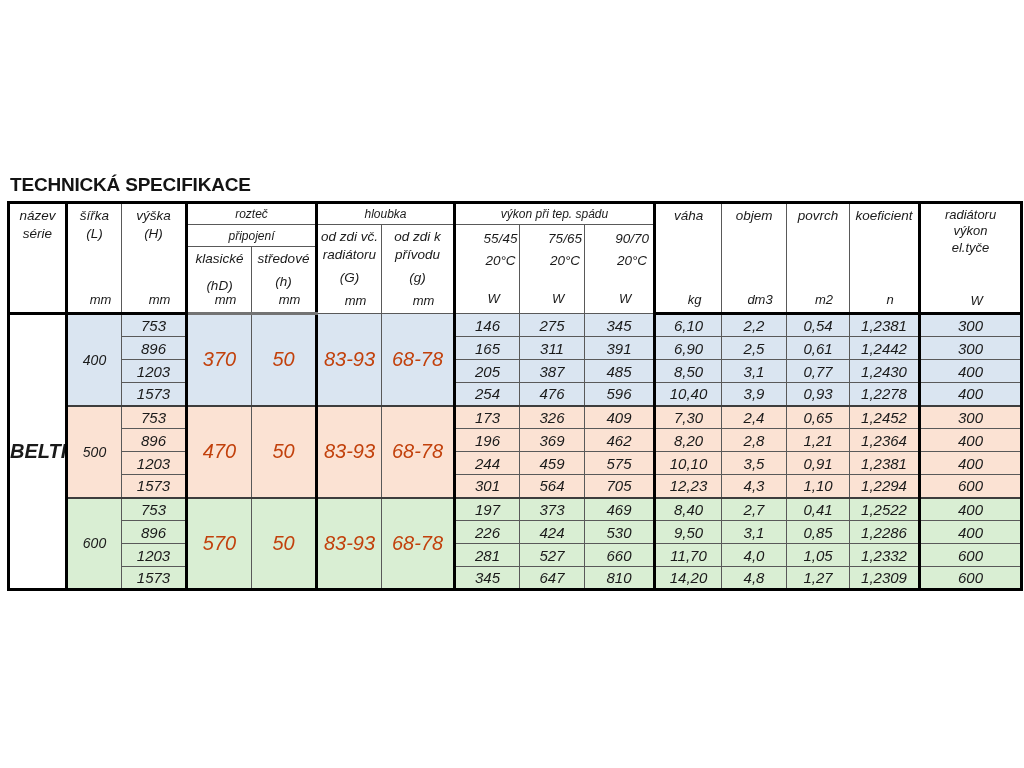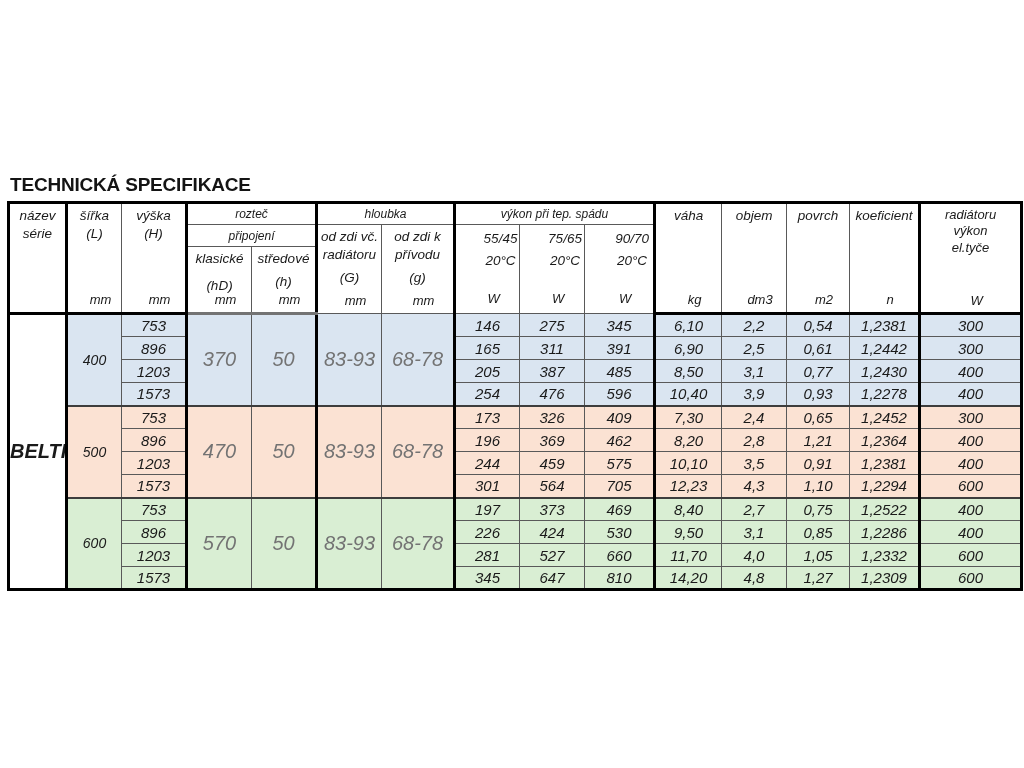--- a/index.html
+++ b/index.html
@@ -36,21 +36,21 @@
     font-size:13.5px;line-height:1.3;vertical-align:top;padding-top:3px;
     position:relative;background:#fff;
   }
   .hcell .unit{position:absolute;bottom:3px;left:12px;right:0;font-size:13px;}
   .hcell.loose{line-height:1.6;padding-left:26px;}
   .hcell.tight{font-size:13px;line-height:1.25;}
   
   .serie{font-weight:bold;font-size:20px;background:#fff;}
   .hval{font-size:15px;}
   .wval{font-size:14px;}
-  .big{font-size:20px;color:#737373;}
+  .big{font-size:20px;color:#c2410c;}
   .oval{font-size:15px;}
   .g0{background:#dae5f1;}
   .g1{background:#fbe2d3;}
   .g2{background:#d9eed3;}
 </style>
 </head>
 <body>
 
 <div class="title">TECHNICKÁ SPECIFIKACE</div>
 
@@ -264,21 +264,21 @@
     <td class="hval g2 tR">753</td>
     <td class="big g2" rowspan="4">570</td>
     <td class="big g2 tR" rowspan="4">50</td>
     <td class="big g2" rowspan="4">83-93</td>
     <td class="big g2 tR" rowspan="4">68-78</td>
     <td class="oval g2">197</td>
     <td class="oval g2">373</td>
     <td class="oval g2 tR">469</td>
     <td class="oval g2">8,40</td>
     <td class="oval g2">2,7</td>
-    <td class="oval g2">0,75</td>
+    <td class="oval g2">0,41</td>
     <td class="oval g2 tR">1,2522</td>
     <td class="oval g2">400</td>
   </tr>
   <tr class="dr">
     <td class="hval g2 tR">896</td>
     <td class="oval g2">226</td>
     <td class="oval g2">424</td>
     <td class="oval g2 tR">530</td>
     <td class="oval g2">9,50</td>
     <td class="oval g2">3,1</td>

